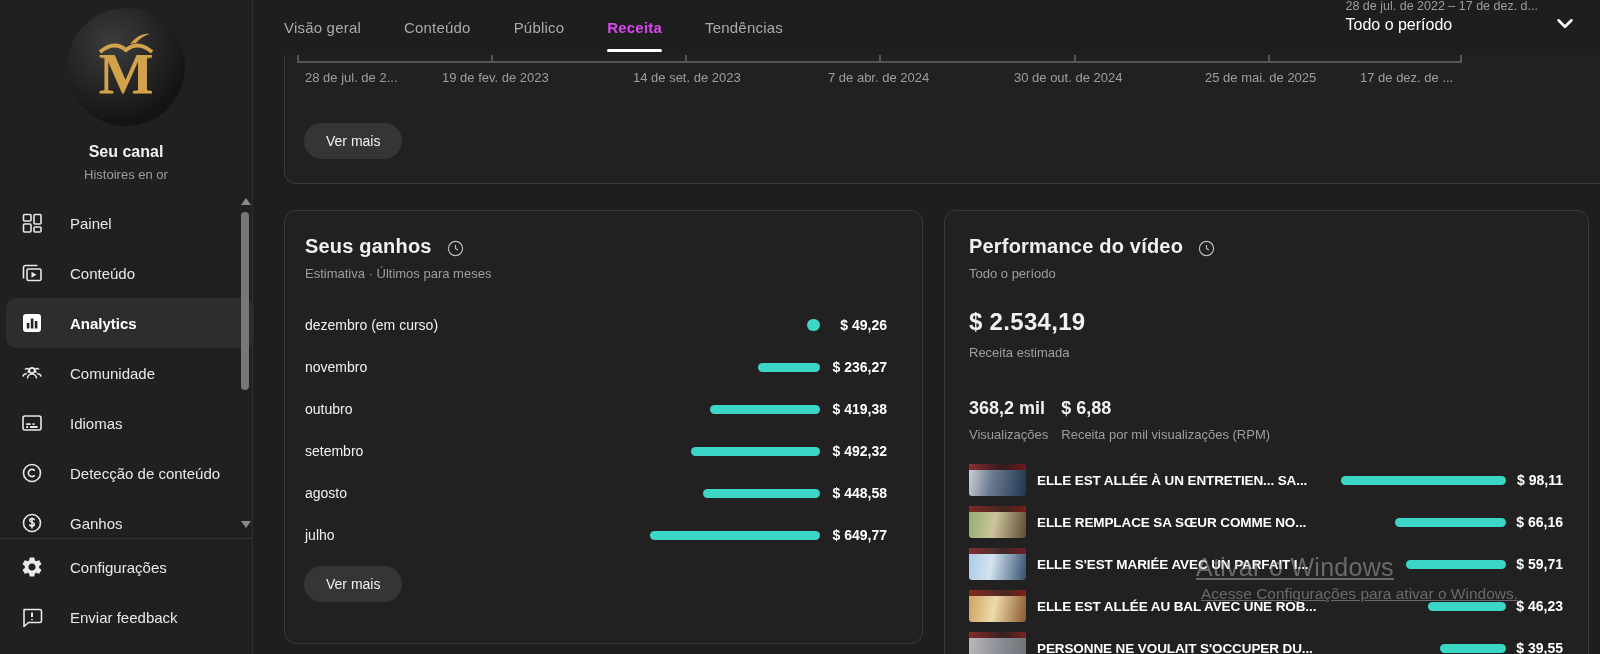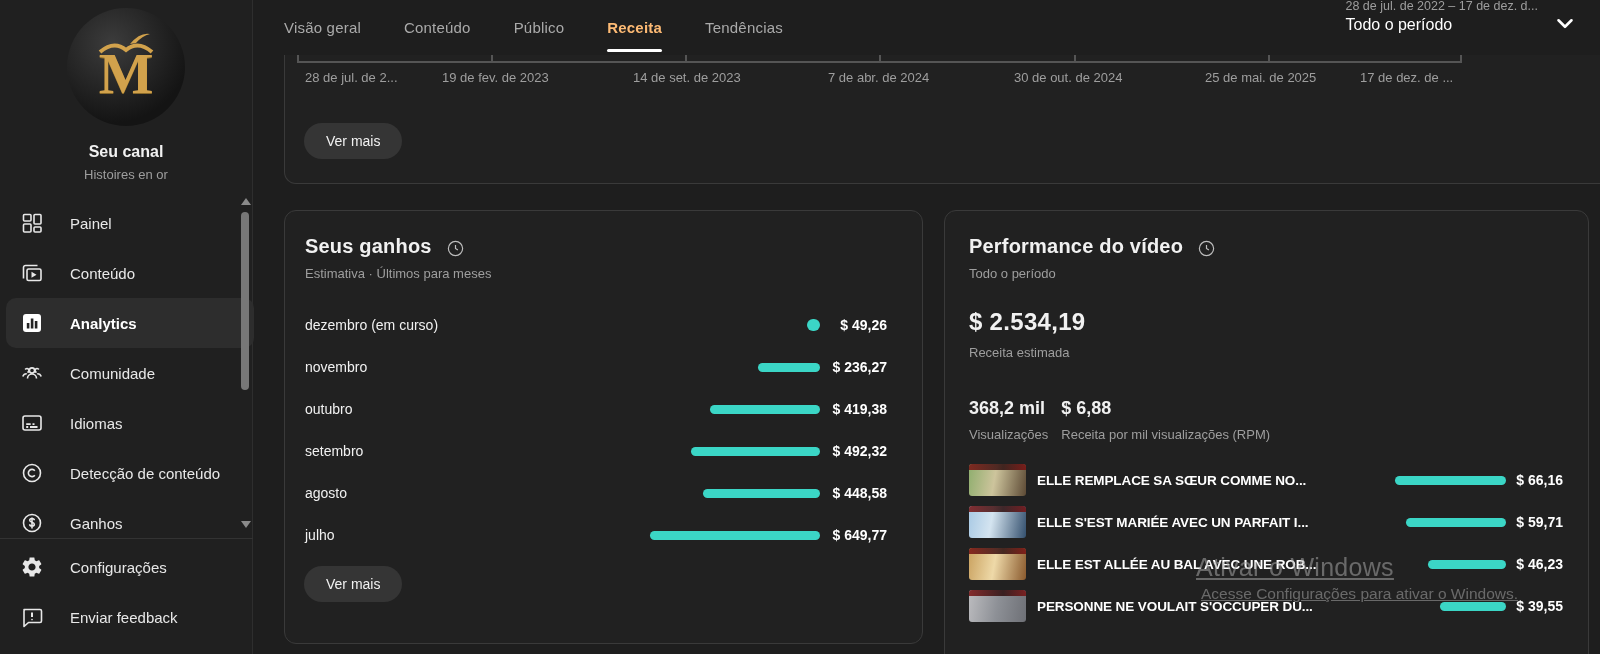--- a/index.html
+++ b/index.html
@@ -40,21 +40,21 @@
   .side-divider { position:absolute; top:538px; left:0; width:253px; border-top:1px solid #333; }
   .side-footer { position:absolute; top:542px; left:0; width:253px; }
 
   
   .main { position:absolute; left:254px; top:0; width:1346px; height:654px; }
 
   .topbar { position:absolute; top:0; left:0; width:100%; height:55px; background:#1e1e1e; z-index:5; }
   .tabs { position:absolute; left:30px; top:0; height:55px; display:flex; gap:43px; align-items:center; }
   .tab { font-size:15px; color:#aaaaaa; position:relative; height:55px;
          display:flex; align-items:center; cursor:pointer; letter-spacing:.2px; }
-  .tab.active { color:#fdba74; font-weight:bold; }
+  .tab.active { color:#d946ef; font-weight:bold; }
   .tab.active::after { content:""; position:absolute; left:0; right:0; bottom:3px;
                        height:3px; background:#ffffff; border-radius:2px; }
 
   .date-filter { position:absolute; right:22px; top:0; text-align:left; cursor:pointer; }
   .date-range { font-size:12.5px; color:#9e9e9e; line-height:13px; }
   .date-period { font-size:16px; color:#ffffff; margin-top:3px; }
   .chevron { position:absolute; right:-0px; top:10px; }
   .date-filter-inner { position:relative; padding-right:40px; }
 
   .card { position:absolute; background:#212121; border:1px solid #3a3a3a; border-radius:12px; }
@@ -335,20 +335,28 @@
         <div class="stat-lbl">Visualizações</div>
       </div>
       <div>
         <div class="stat-val">$ 6,88</div>
         <div class="stat-lbl">Receita por mil visualizações (RPM)</div>
       </div>
     </div>
 
     <div class="video-rows">
       <div class="video-row">
+        <span class="thumb thumb-1"></span>
+        <span class="video-title">ELLE EST ALLÉE À UN ENTRETIEN... SA...</span>
+        <span class="video-bar-zone">
+            <span class="hbar" style="width: 165px;"></span>
+          </span>
+        <span class="video-value">$ 98,11</span>
+      </div>
+      <div class="video-row">
         <span class="thumb thumb-2"></span>
         <span class="video-title">ELLE REMPLACE SA SŒUR COMME NO...</span>
         <span class="video-bar-zone">
             <span class="hbar" style="width: 111px;"></span>
           </span>
         <span class="video-value">$ 66,16</span>
       </div>
       <div class="video-row">
         <span class="thumb thumb-3"></span>
         <span class="video-title">ELLE S'EST MARIÉE AVEC UN PARFAIT I...</span>

